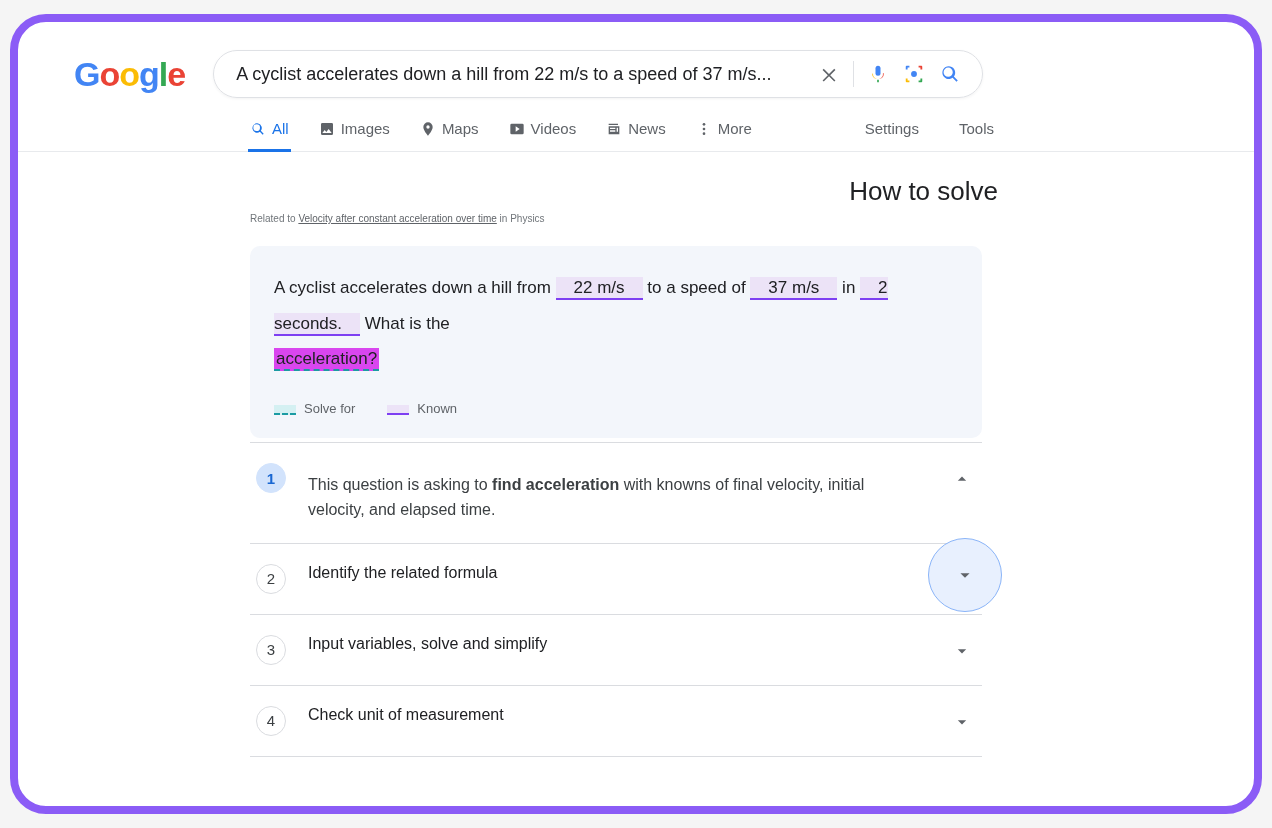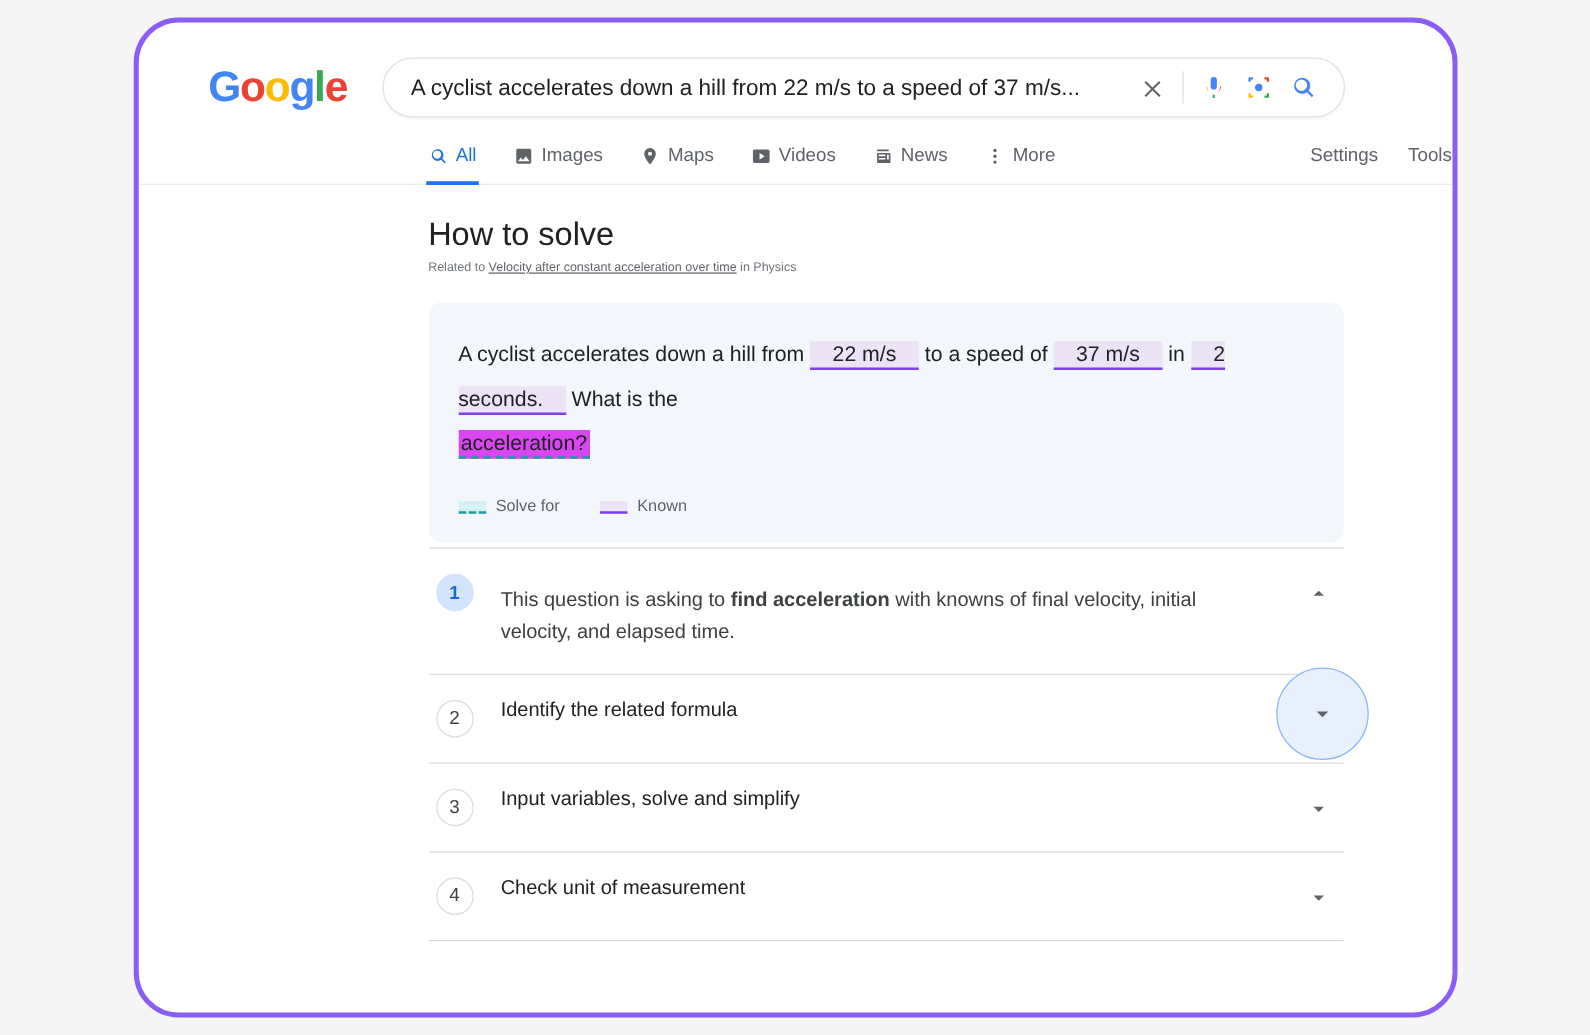--- a/index.html
+++ b/index.html
@@ -1,23 +1,23 @@
 <!DOCTYPE html>
 <html><head>
 <meta charset="utf-8">
 <style>
   * { box-sizing: border-box; margin: 0; padding: 0; }
   html, body { width: 1272px; height: 828px; font-family: Arial, Helvetica, sans-serif; background: #f5f5f5; }
 
   .device-frame {
-    width: 1059px;
+    width: 1252px;
     height: 800px;
     margin: 14px auto;
     background: #fff;
-    border: 4px solid #8b5cf6;
+    border: 8px solid #8b5cf6;
     border-radius: 36px;
     overflow: hidden;
     position: relative;
   }
 
   .top-row {
     display: flex;
     align-items: center;
     padding: 28px 0 0 56px;
     gap: 28px;
@@ -77,30 +77,31 @@
   }
   .tab.active { color: #1a73e8; }
   .tab.active::after {
     content: "";
     position: absolute;
     left: -2px; right: -2px; bottom: -1px;
     height: 3px; background: #1a73e8;
   }
   .tabs-right {
     margin-left: auto;
-    display: flex; gap: 24px;
+    display: flex; gap: 40px;
+    padding-right: 260px;
     padding-bottom: 14px;
   }
 
   
   .main {
     padding: 24px 0 0 232px;
     width: 980px;
   }
-  .hts-title { font-size: 26px; font-weight: 500; color:#202124; }
+  .hts-title { font-size: 26px; font-weight: 500; color:#202124;text-align:right; }
   .hts-sub { font-size: 10px; color:#70757a; margin-top: 6px; }
   .hts-sub a { color:#5f6368; text-decoration: underline; }
 
   .problem-card {
     margin-top: 22px;
     background: #f3f6fb;
     border-radius: 10px;
     padding: 24px 24px 16px 24px;
     width: 732px;
     font-size: 17px;

